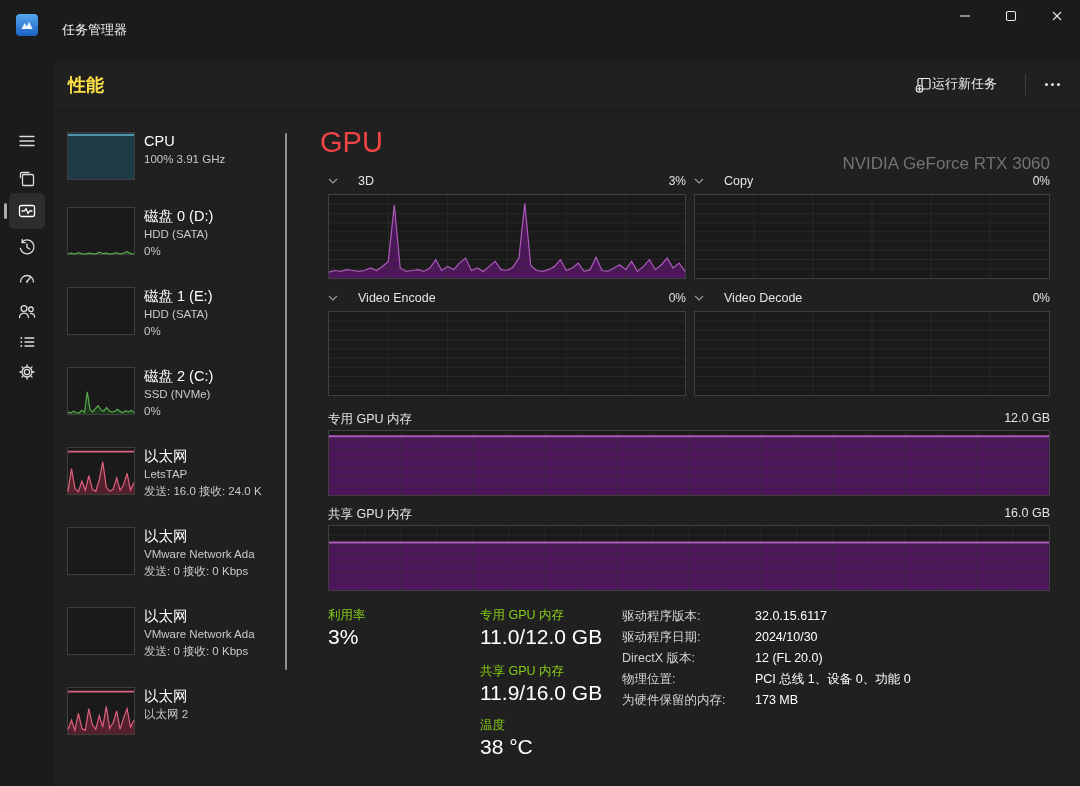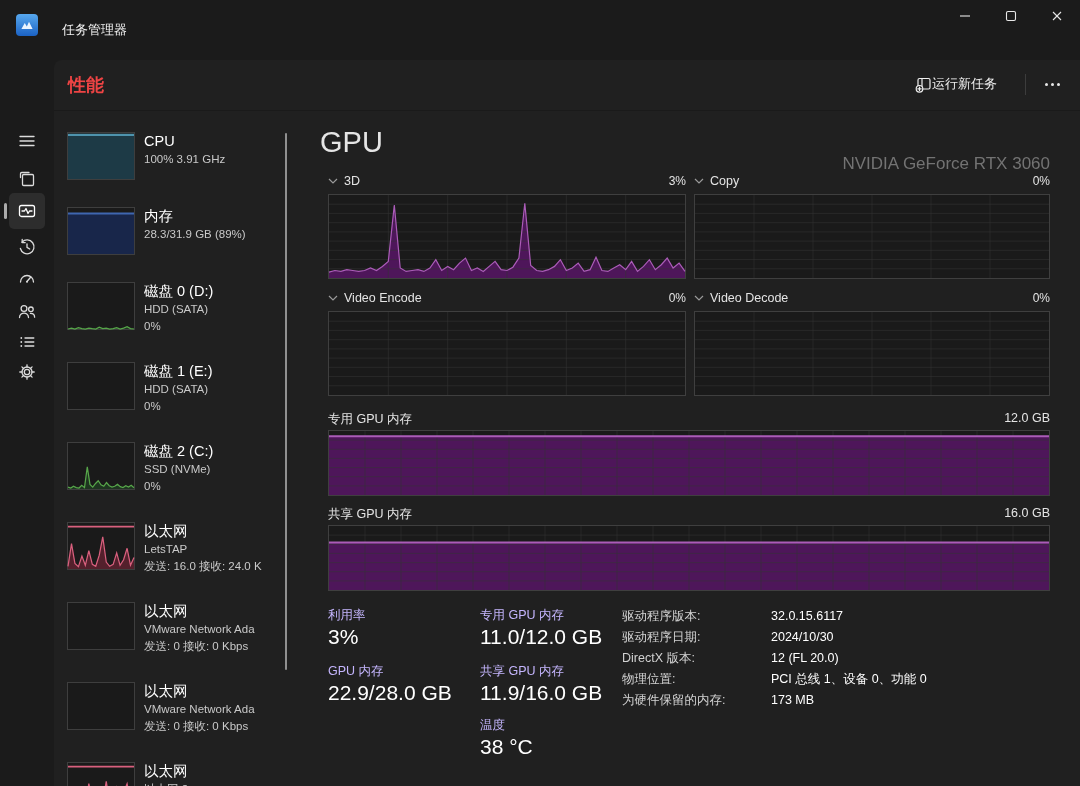--- a/index.html
+++ b/index.html
@@ -14,50 +14,50 @@
   .cap-btn{width:46px;height:32px;display:flex;align-items:center;justify-content:center;}
   
   .rail{position:absolute;left:0;top:60px;width:54px;bottom:0;background:#1b1b1b;}
   .rail-btn{position:absolute;left:11px;width:32px;height:32px;border-radius:5px;
             display:flex;align-items:center;justify-content:center;}
   .rail-btn.selected{background:#2d2d2d;width:36px;height:36px;left:9px;}
   .rail-pill{position:absolute;left:4px;width:3px;height:16px;border-radius:2px;background:#ababab;}
   
   .card{position:absolute;left:54px;top:60px;right:0;bottom:0;background:#202020;border-top-left-radius:8px;}
   .cmdbar-divider{position:absolute;left:54px;top:110px;right:0;height:1px;background:#1a1a1a;}
-  .page-title{position:absolute;left:68px;top:73px;font-size:18px;font-weight:700;color:#ef4444;}
+  .page-title{position:absolute;left:68px;top:73px;font-size:18px;font-weight:700;color:#fde047;}
   .run-task{position:absolute;left:906px;top:69px;height:30px;display:flex;align-items:center;gap:0;
             padding:0 8px;border-radius:4px;font-size:13px;color:#f0f0f0;}
   .bar-sep{position:absolute;left:1025px;top:74px;width:1px;height:21px;background:#3c3c3c;}
   .more-btn{position:absolute;left:1036px;top:70px;width:32px;height:28px;display:flex;align-items:center;
             justify-content:center;gap:3px;}
   .dot{width:3px;height:3px;border-radius:50%;background:#e8e8e8;}
   
   .side-list{position:absolute;left:54px;top:112px;width:232px;bottom:0;overflow:hidden;padding-top:16px;box-sizing:border-box;}
   .side-item{display:flex;align-items:flex-start;gap:9px;margin:0 0 19px 4px;padding:4px 12px 4px 9px;
              border-radius:4px;min-height:46px;}
   .thumb{width:66px;height:46px;border:1px solid #3e3e3e;background:#1a1a1a;flex-shrink:0;display:block;}
   .side-text{overflow:hidden;white-space:nowrap;width:136px;}
   .side-title{font-size:14.5px;line-height:19px;color:#fff;}
   .side-sub{font-size:11.5px;line-height:17px;color:#c9c9c9;}
   .scrollbar{position:absolute;left:285px;top:133px;width:2px;height:537px;background:#909090;border-radius:1px;}
   
-  .gpu-title{position:absolute;left:320px;top:126px;font-size:29px;font-weight:400;color:#e5e5e5;}
+  .gpu-title{position:absolute;left:320px;top:126px;font-size:29px;font-weight:400;color:#ef4444;}
   .device-name{position:absolute;right:30px;top:140px;font-size:17px;color:#737373;margin-top:14px;}
-  .chart-head{position:absolute;height:16px;display:flex;align-items:center;gap:6px;font-size:12.5px;color:#e4e4e4;}
+  .chart-head{position:absolute;height:16px;display:flex;align-items:center;gap:20px;font-size:12.5px;color:#e4e4e4;}
   .chart-head .val{margin-left:auto;font-size:12px;color:#e4e4e4;}
   .chart{position:absolute;border:1px solid #3f3f3f;background:#1a1a1a;display:block;box-sizing:border-box;}
   .mem-head{position:absolute;display:flex;font-size:12.5px;color:#e4e4e4;}
   .mem-head .cap{margin-left:auto;}
   
   .stat{position:absolute;}
-  .stat .lbl{font-size:12.5px;color:#c4b5fd;line-height:16px;}
+  .stat .lbl{font-size:12.5px;color:#84cc16;line-height:16px;}
   .stat .big{font-size:21px;color:#fff;line-height:27px;}
   .details{position:absolute;left:622px;top:606px;font-size:12.5px;line-height:21px;}
-  .det-row{display:flex;gap:16px;}
+  .det-row{display:flex;}
   .det-row .dl{width:133px;color:#d2d2d2;}
   .det-row .dv{color:#fff;}
   svg{overflow:visible;}
 </style>
 </head>
 <body>
 
 <div class="stage">
 
   <div class="titlebar">
@@ -181,31 +181,20 @@
   <div class="side-list">
       <div class="side-item">
         <svg class="thumb" viewBox="0 0 64 44" preserveAspectRatio="none">
           <rect x="0" y="0" width="64" height="44" fill="#1a1a1a"></rect>
           <rect x="0" y="1.7600000000000016" width="64" height="42.239999999999995" fill="#1d3a46"></rect>
           <line x1="0" y1="1.7600000000000016" x2="64" y2="1.7600000000000016" stroke="#4e93ad" stroke-width="2"></line>
         </svg>
         <div class="side-text">
           <div class="side-title">CPU</div>
           <div class="side-sub">100% 3.91 GHz</div>
-        </div>
-      </div>
-      <div class="side-item">
-        <svg class="thumb" viewBox="0 0 64 44" preserveAspectRatio="none">
-          <rect x="0" y="0" width="64" height="44" fill="#1a1a1a"></rect>
-          <rect x="0" y="5.279999999999999" width="64" height="38.72" fill="#18264a"></rect>
-          <line x1="0" y1="5.279999999999999" x2="64" y2="5.279999999999999" stroke="#3f66b0" stroke-width="2"></line>
-        </svg>
-        <div class="side-text">
-          <div class="side-title">内存</div>
-          <div class="side-sub">28.3/31.9 GB (89%)</div>
         </div>
       </div>
       <div class="side-item">
         <svg class="thumb" viewBox="0 0 64 44" preserveAspectRatio="none">
           <rect x="0" y="0" width="64" height="44" fill="#1a1a1a"></rect>
           <path d="M0,44 L0.0,44.0 L3.4,43.1 L6.7,44.0 L10.1,42.7 L13.5,43.6 L16.8,44.0 L20.2,43.1 L23.6,43.6 L26.9,44.0 L30.3,42.2 L33.7,43.6 L37.1,43.1 L40.4,44.0 L43.8,43.6 L47.2,42.7 L50.5,44.0 L53.9,43.1 L57.3,41.8 L60.6,43.6 L64.0,44.0 L64,44 Z" fill="#1e3520" stroke="none"></path>
           <path d="M0.0,44.0 L3.4,43.1 L6.7,44.0 L10.1,42.7 L13.5,43.6 L16.8,44.0 L20.2,43.1 L23.6,43.6 L26.9,44.0 L30.3,42.2 L33.7,43.6 L37.1,43.1 L40.4,44.0 L43.8,43.6 L47.2,42.7 L50.5,44.0 L53.9,43.1 L57.3,41.8 L60.6,43.6 L64.0,44.0" fill="none" stroke="#57a64a" stroke-width="1.2"></path>
         </svg>
         <div class="side-text">
           <div class="side-title">磁盘 0 (D:)</div>
@@ -449,24 +438,20 @@
       <line x1="0" y1="36.6" x2="720" y2="36.6" stroke="#343434" stroke-width="1" stroke-opacity="0.55"></line>
       <line x1="0" y1="45.7" x2="720" y2="45.7" stroke="#343434" stroke-width="1" stroke-opacity="0.55"></line>
       <line x1="0" y1="54.9" x2="720" y2="54.9" stroke="#343434" stroke-width="1" stroke-opacity="0.55"></line>
       <line x1="0" y1="16.383999999999993" x2="720" y2="16.383999999999993" stroke="#ab5cb8" stroke-width="2"></line>
     </svg>
 
   <div class="stat" style="left:328px;top:607px;">
     <div class="lbl">利用率</div>
     <div class="big">3%</div>
   </div>
-  <div class="stat" style="left:328px;top:663px;">
-    <div class="lbl">GPU 内存</div>
-    <div class="big">22.9/28.0 GB</div>
-  </div>
   <div class="stat" style="left:480px;top:607px;">
     <div class="lbl">专用 GPU 内存</div>
     <div class="big">11.0/12.0 GB</div>
   </div>
   <div class="stat" style="left:480px;top:663px;">
     <div class="lbl">共享 GPU 内存</div>
     <div class="big">11.9/16.0 GB</div>
   </div>
   <div class="stat" style="left:480px;top:717px;">
     <div class="lbl">温度</div>

